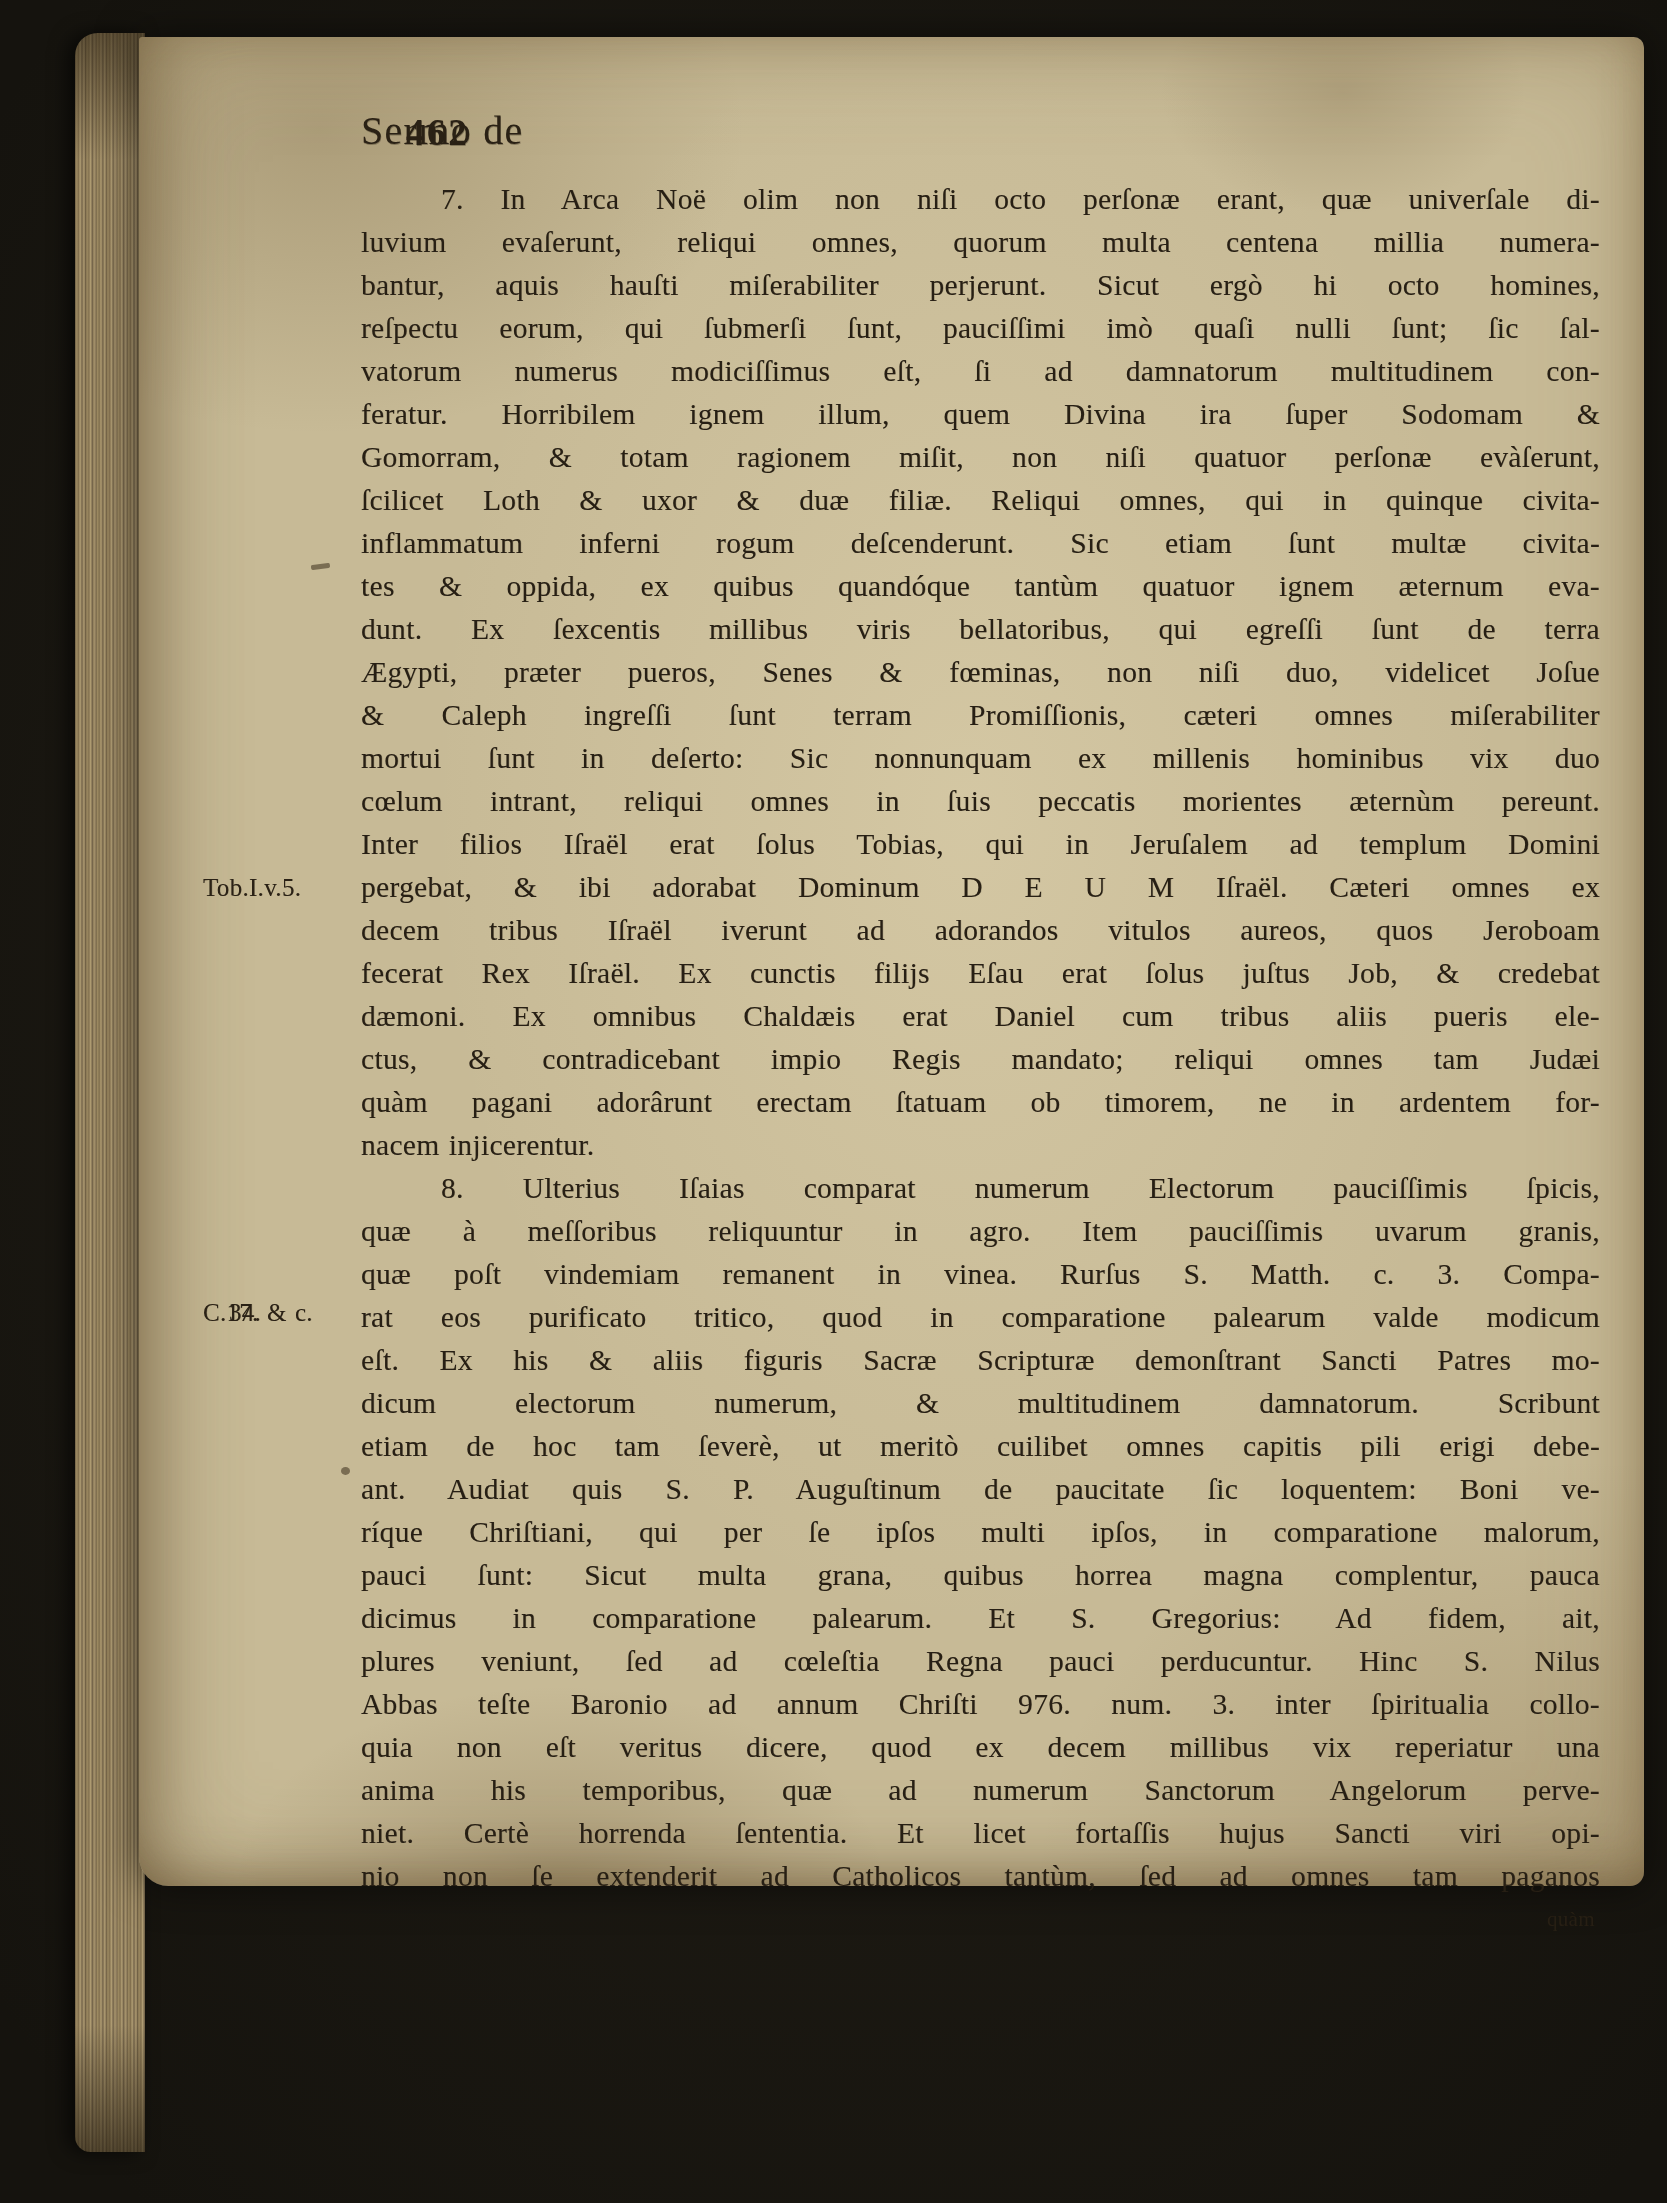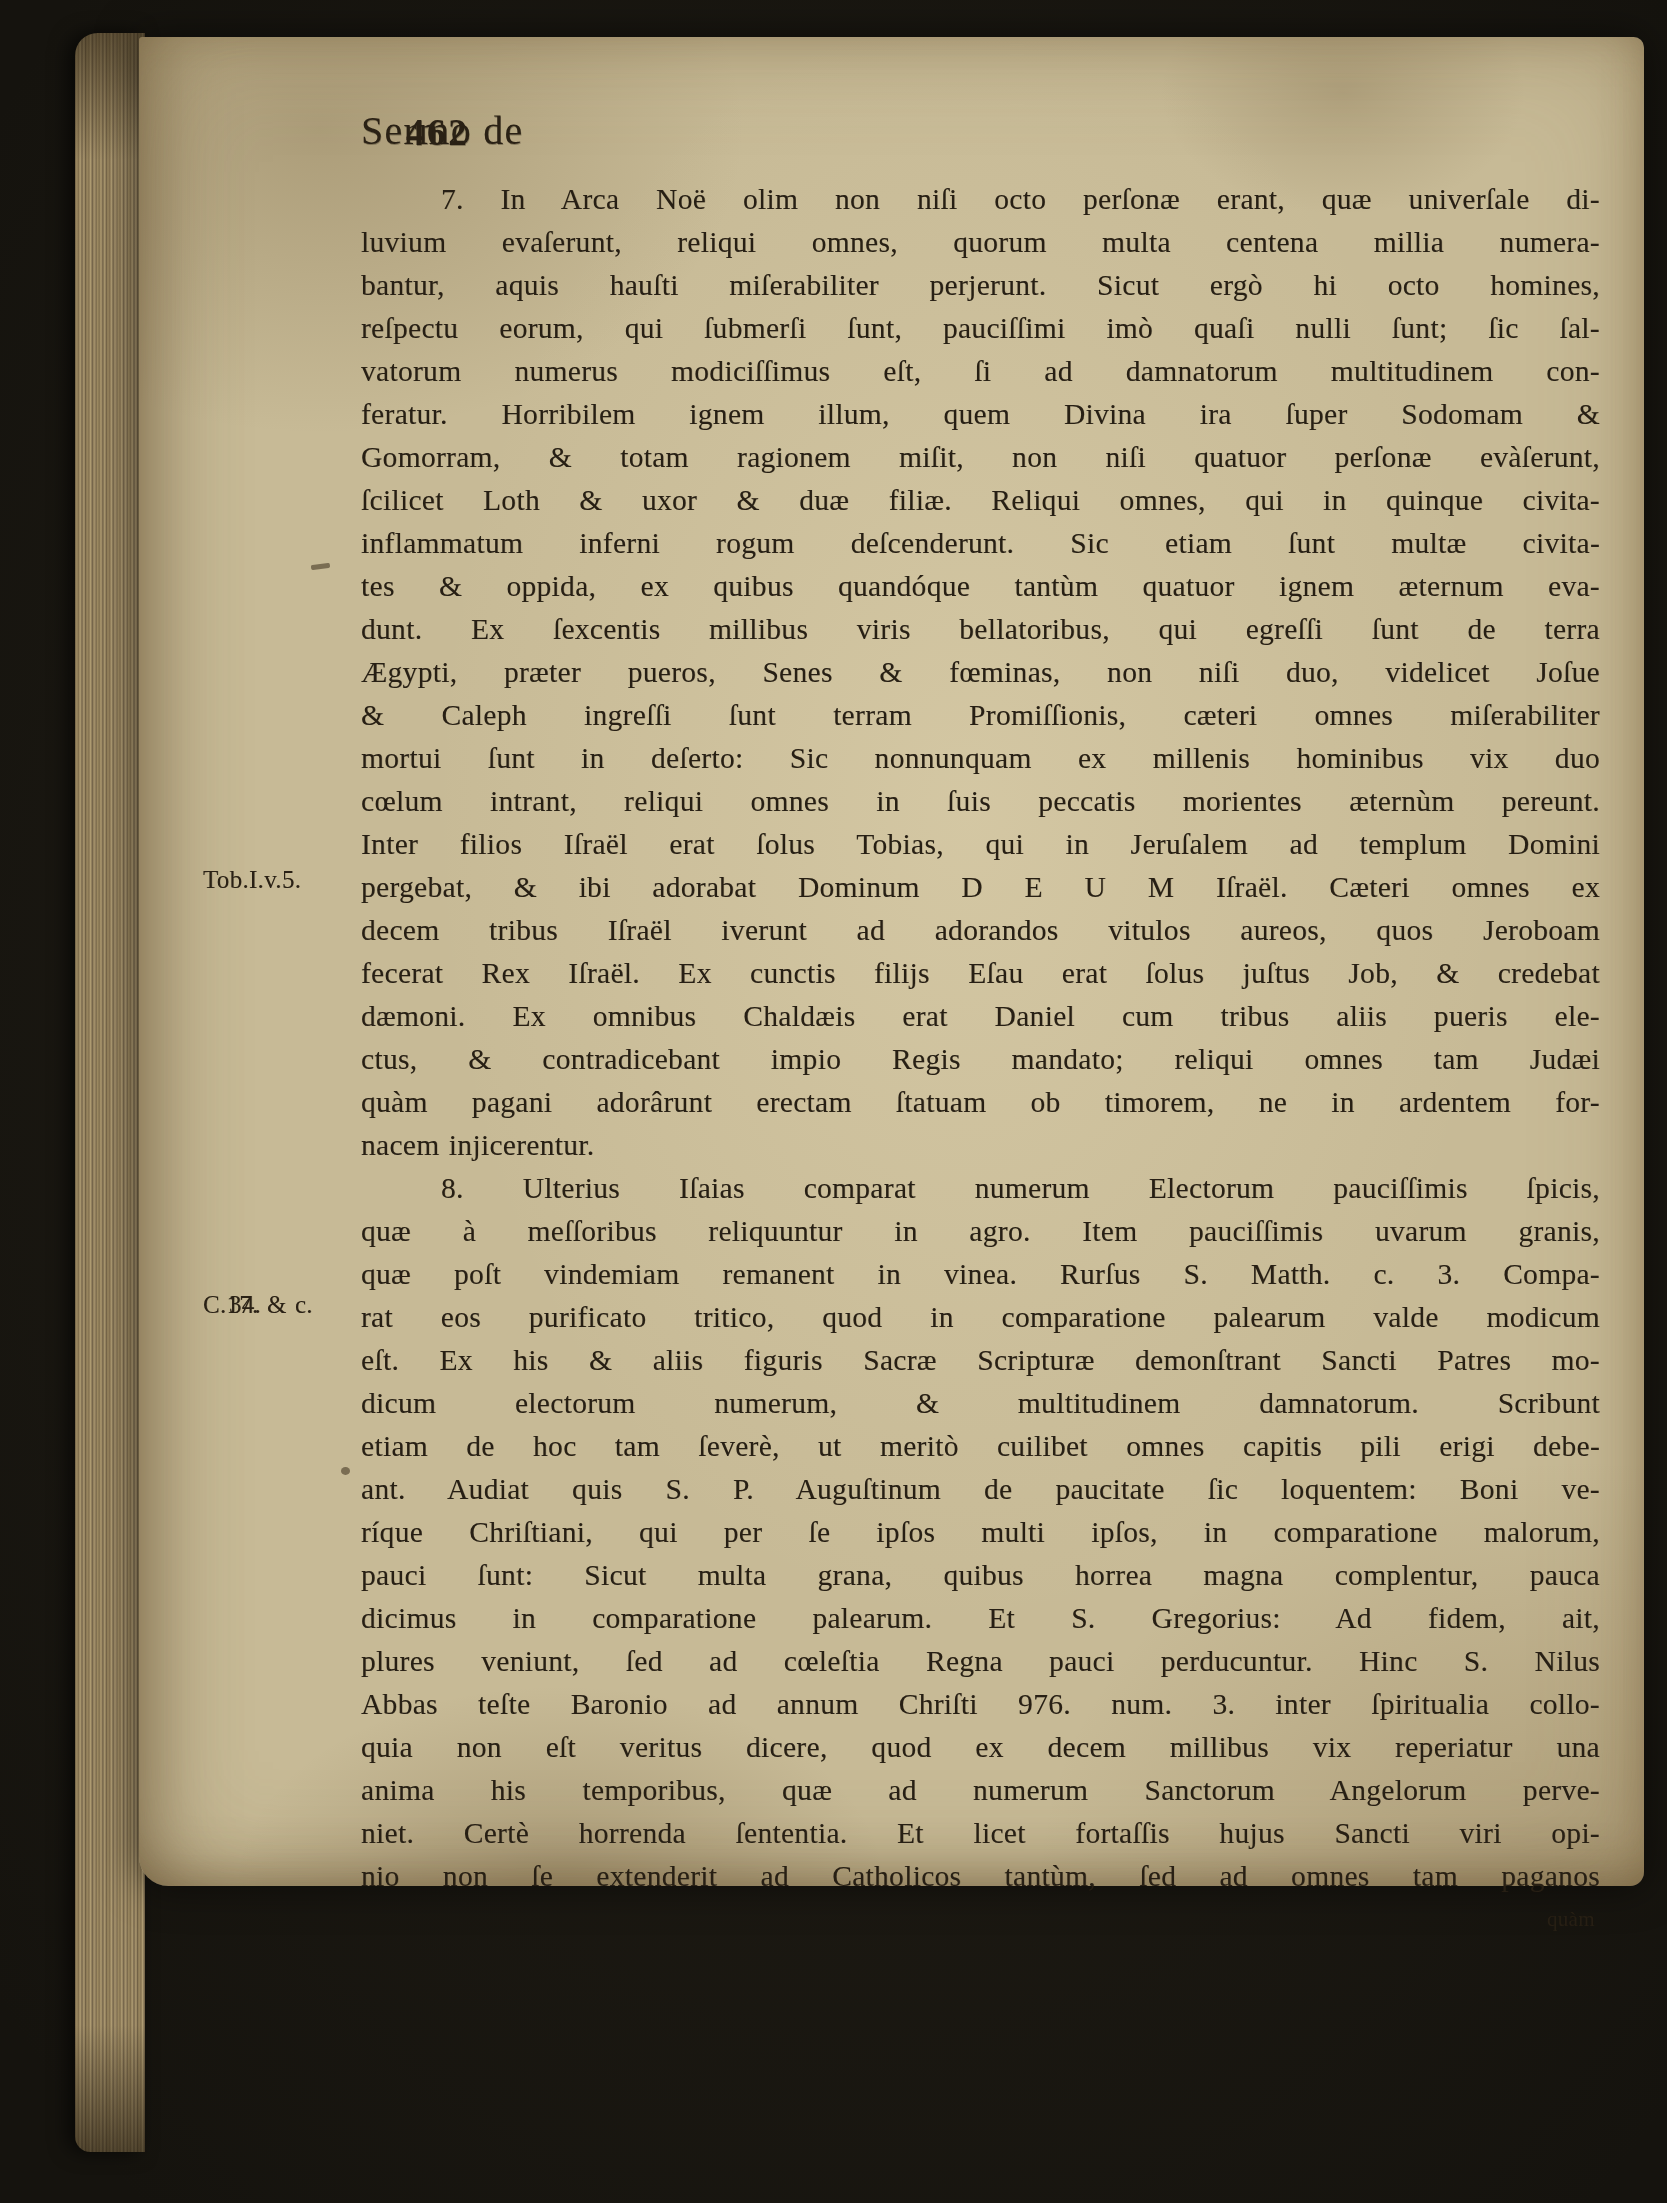--- a/index.html
+++ b/index.html
@@ -103,20 +103,21 @@
     text-align-last: left;
   }
   .margin-note {
     position: absolute;
     left: -158px;
     width: 155px;
     font-size: 25px;
     line-height: 29.5px;
     color: #2a2115;
     letter-spacing: 0.3px;
+    margin-top: 8px;
   }
   .margin-note.indent { padding-left: 26px; }
   .catchword {
     text-align: right;
     font-size: 21px;
     line-height: 43px;
     padding-right: 5.2px;
   }
   .speck {
     position: absolute;

